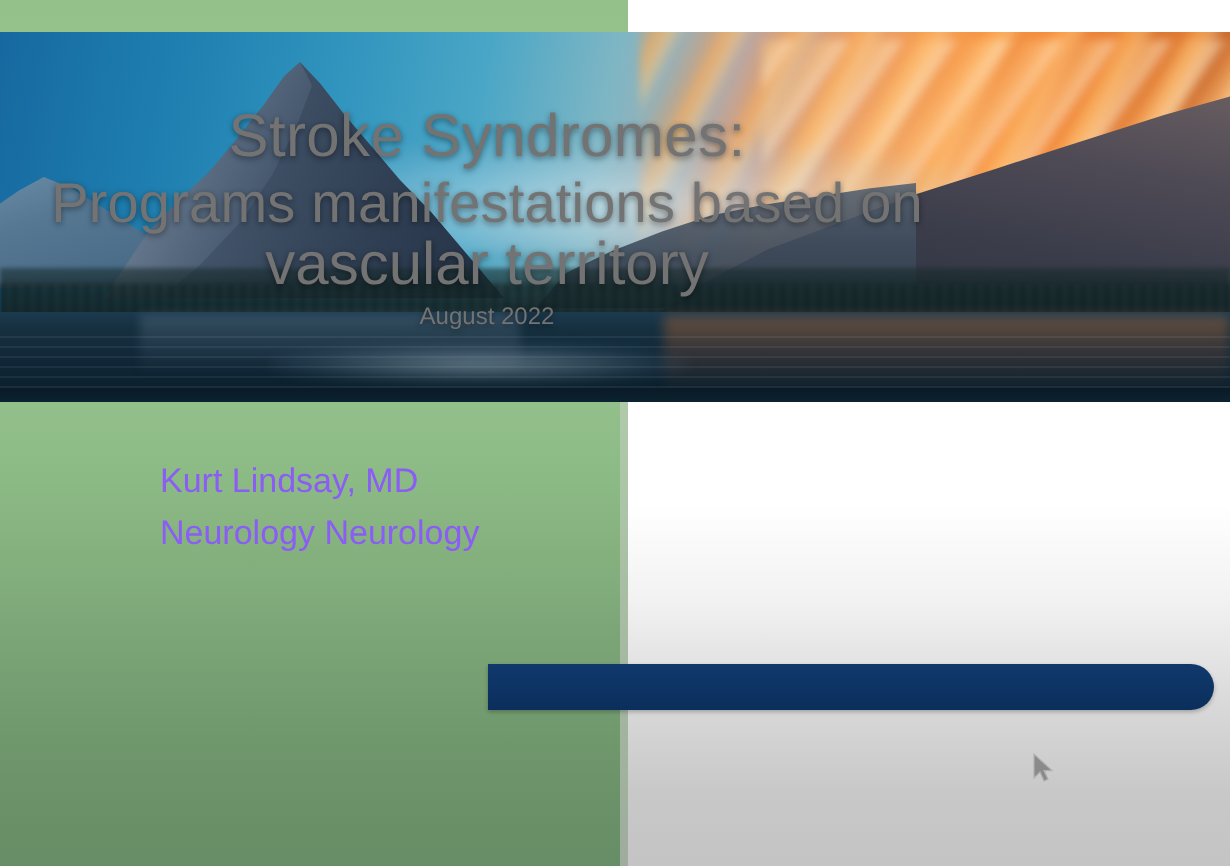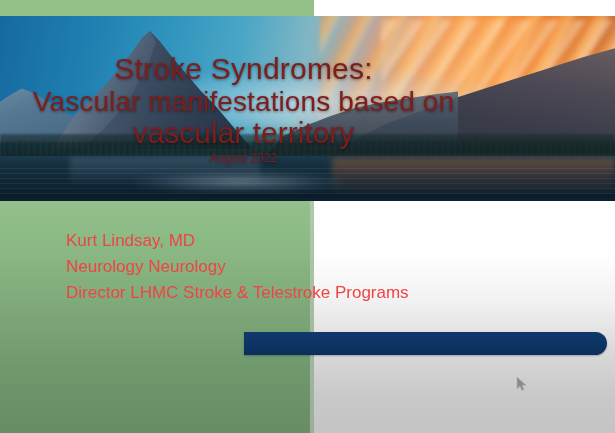--- a/index.html
+++ b/index.html
@@ -265,21 +265,21 @@
   }
 
   
 
   .title-block {
     position: absolute;
     left: 0;
     top: 52px;
     width: 487px;
     text-align: center;
-    color: #7f1d1d;
+    color: #737373;
     text-shadow: 0 1px 3px rgba(0,0,0,.45);
     pointer-events: none;
   }
   .title-line-1 {
     font-size: 30px;
     line-height: 34px;
     font-weight: 400;
     letter-spacing: .2px;
   }
   .title-line-2 {
@@ -297,23 +297,23 @@
     font-size: 12px;
     line-height: 16px;
     margin-top: 2px;
     font-weight: 400;
   }
 
   
 
   .author-block {
     position: absolute;
-    left: 66px;
+    left: 80px;
     top: 228px;
-    color: #ef4444;
+    color: #8b5cf6;
     font-size: 17px;
     line-height: 26px;
     white-space: nowrap;
   }
   .author-line { display: block; }
 
   
 
   .accent-bar {
     position: absolute;
@@ -362,29 +362,28 @@
     <div class="lake"></div>
     <div class="lake-reflect-mtn"></div>
     <div class="lake-reflect-warm"></div>
     <div class="lake-sheen"></div>
     <div class="lake-streak"></div>
     <div class="shore-bottom"></div>
   </div>
 
   <div class="title-block">
     <div class="title-line-1">Stroke Syndromes:</div>
-    <div class="title-line-2">Vascular manifestations based on</div>
+    <div class="title-line-2">Programs manifestations based on</div>
     <div class="title-line-3">vascular territory</div>
     <div class="title-date">August 2022</div>
   </div>
 
   <div class="author-block">
     <span class="author-line">Kurt Lindsay, MD</span>
     <span class="author-line">Neurology Neurology</span>
-    <span class="author-line">Director LHMC Stroke &amp; Telestroke Programs</span>
   </div>
 
   <div class="accent-bar"></div>
 
   <div class="cursor">
     <svg width="12" height="16" viewBox="0 0 12 16" xmlns="http://www.w3.org/2000/svg">
       <path d="M1 1 L1 13 L4 10 L6 14.5 L8 13.6 L6 9.3 L10 9.3 Z" fill="#555555" stroke="#999999" stroke-width="0.6"></path>
     </svg>
   </div>
 

